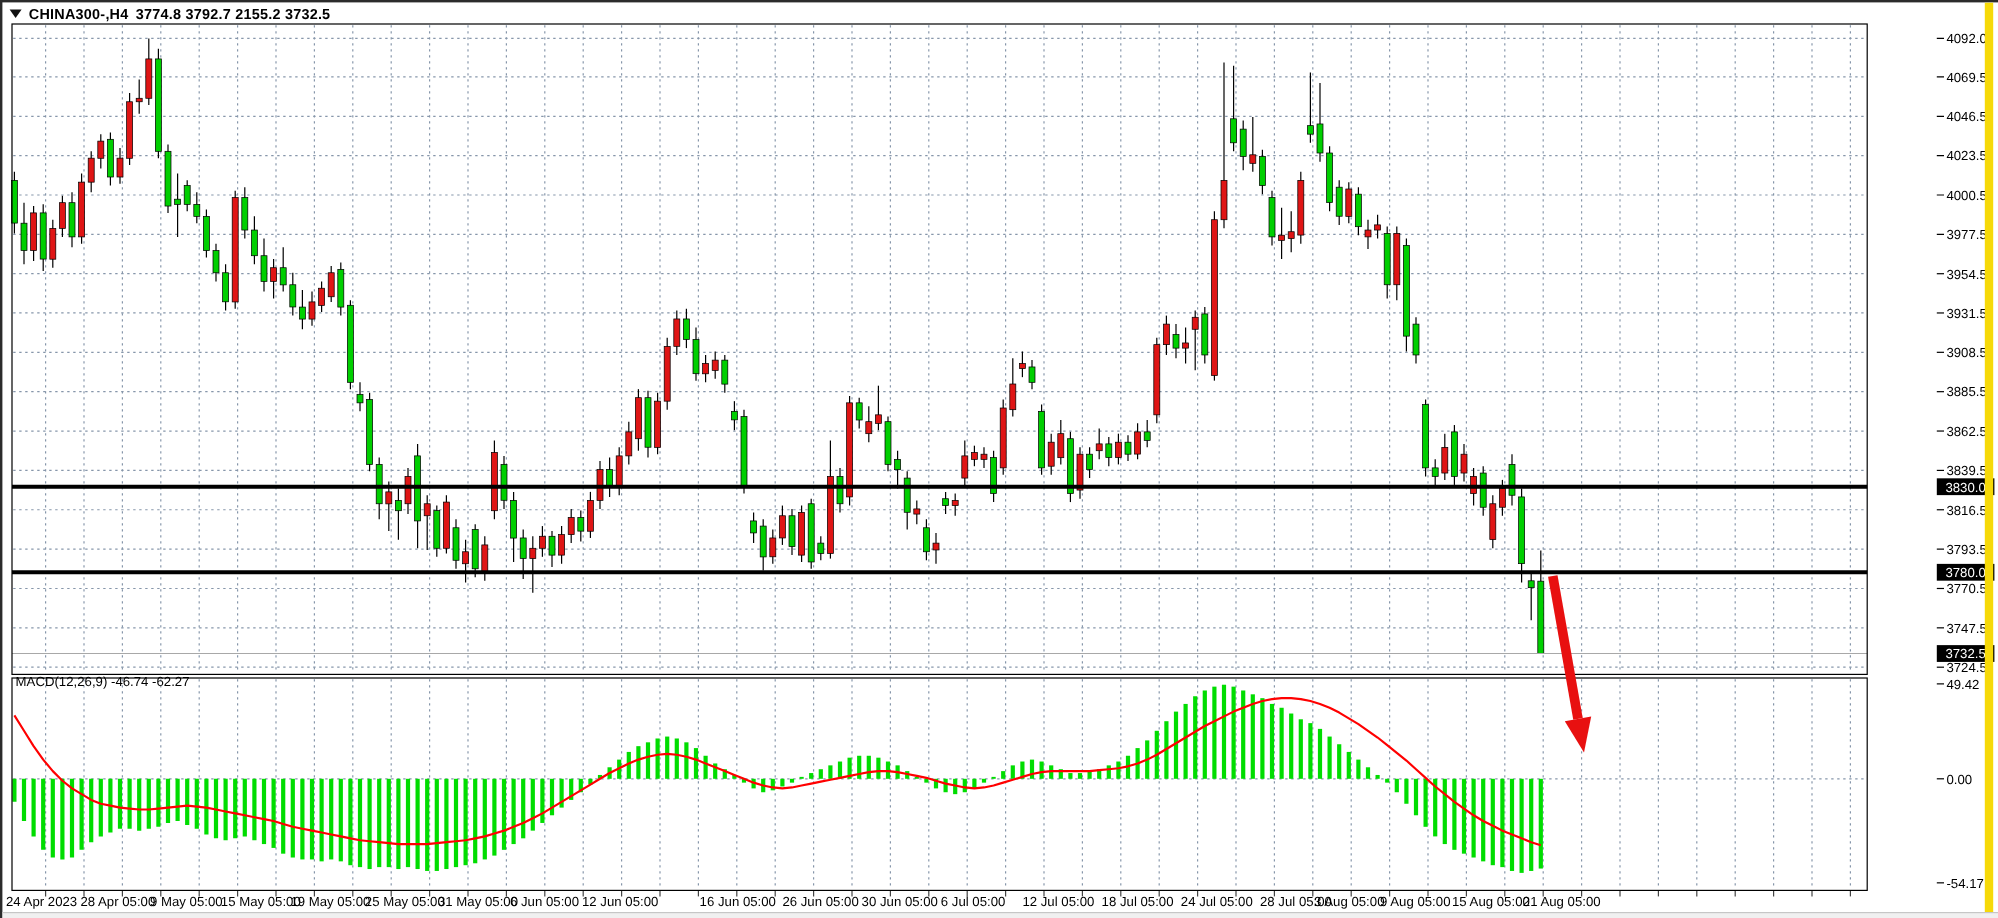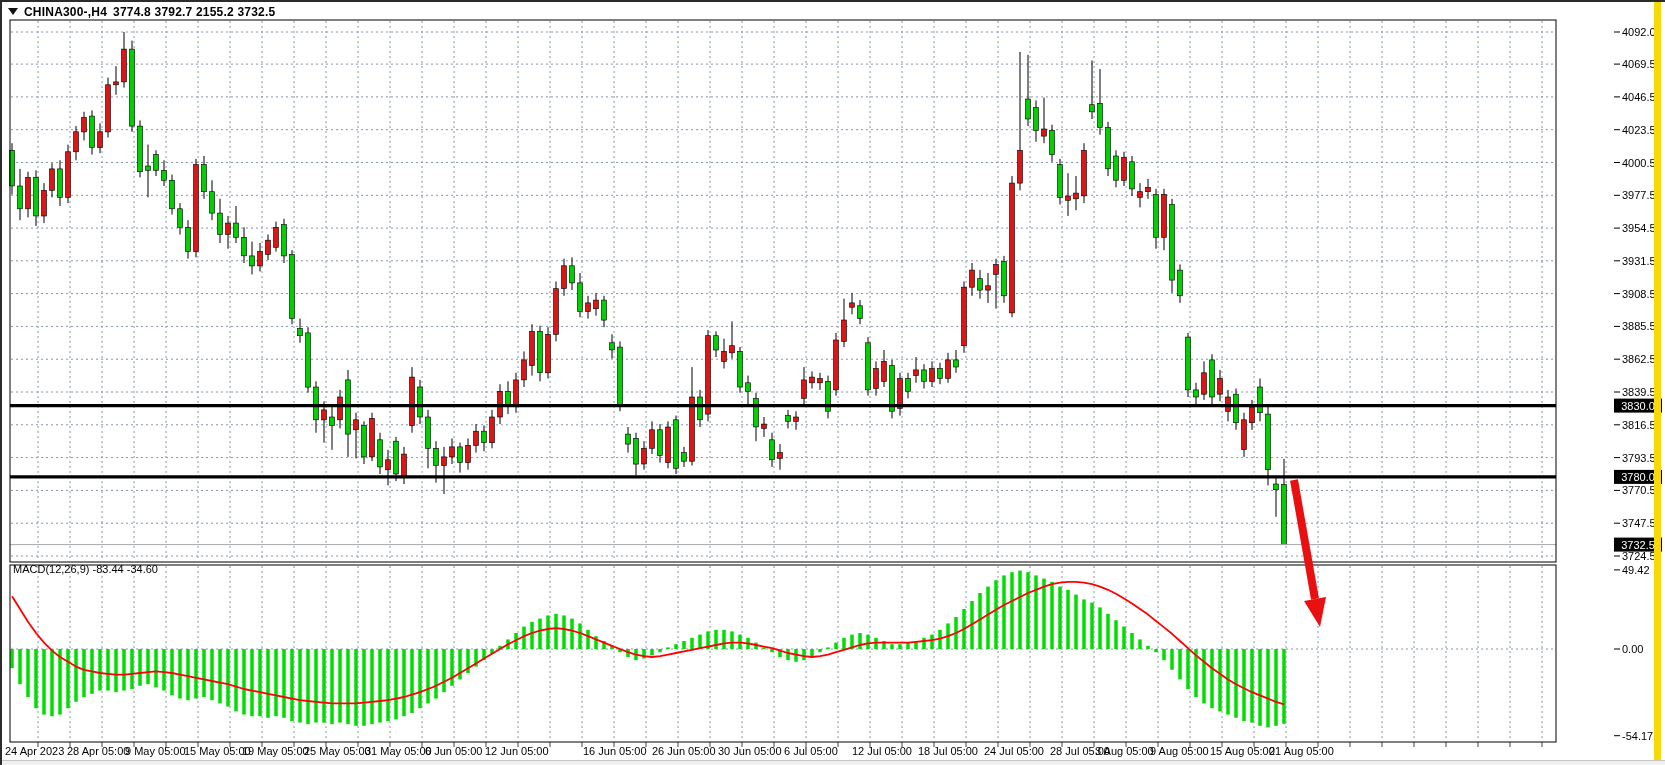--- a/index.html
+++ b/index.html
@@ -23,21 +23,21 @@
 <div class="window">
 
   <div class="title-bar">
     <span class="tri"></span>
     <span class="title-text">CHINA300-,H4</span>
     <span class="title-text">3774.8 3792.7 2155.2 3732.5</span>
   </div>
 
   <div class="macd-label">
     <span>MACD(12,26,9)</span>
-    <span> -83.44 -34.60</span>
+    <span> -46.74 -62.27</span>
   </div>
 
   <div class="svg-holder" id="chart-holder"><svg width="1665" height="765" viewBox="0 0 1665 765" xmlns="http://www.w3.org/2000/svg">
         <g>
           <line x1="36" y1="19" x2="36" y2="559" stroke="#8696aa" stroke-width="1" stroke-dasharray="2,3"></line>
           <line x1="36" y1="564" x2="36" y2="739" stroke="#8696aa" stroke-width="1" stroke-dasharray="2,3"></line>
           <line x1="36" y1="740" x2="36" y2="745" stroke="#444" stroke-width="1"></line>
           <line x1="68" y1="19" x2="68" y2="559" stroke="#8696aa" stroke-width="1" stroke-dasharray="2,3"></line>
           <line x1="68" y1="564" x2="68" y2="739" stroke="#8696aa" stroke-width="1" stroke-dasharray="2,3"></line>
           <line x1="68" y1="740" x2="68" y2="745" stroke="#444" stroke-width="1"></line>

